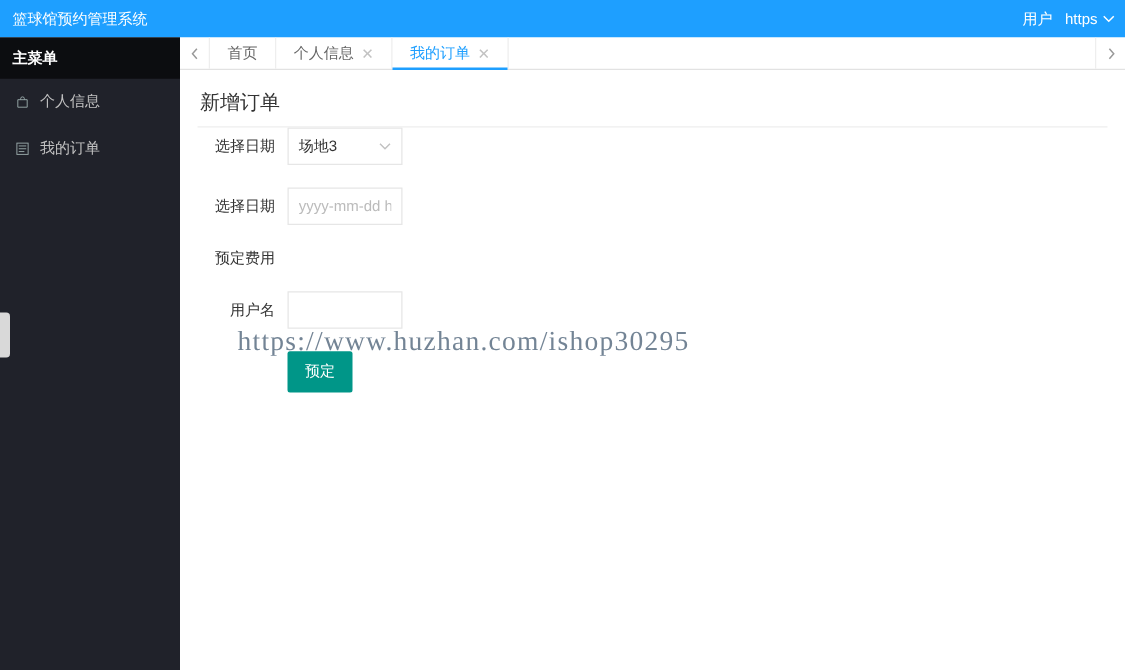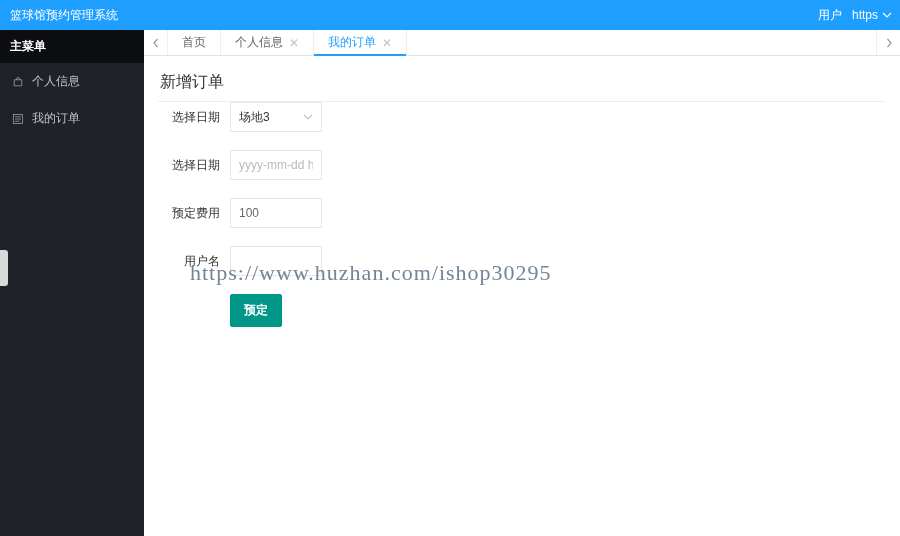--- a/index.html
+++ b/index.html
@@ -45,21 +45,21 @@
 
   .form-row { display: flex; align-items: center; margin-bottom: 18px; }
   .form-row .label { width: 72px; text-align: right; padding-right: 10px; color: #333; font-size: 12px; }
   .form-row .control { }
 
   .txt, .select { height: 30px; width: 92px; border: 1px solid #e6e6e6; padding: 0 8px; font-size: 12px; color: #666; background: #fff; }
   .txt::placeholder { color: #bbb; }
   .select { display: inline-flex; align-items: center; justify-content: space-between; cursor: pointer; color:#333; }
   .select svg { width: 10px; height: 10px; color: #c2c2c2; }
 
-  .btn-primary { display: inline-block; background: #009688; color: #fff; border: none; padding: 8px 14px; font-size: 12px; cursor: pointer; border-radius: 2px; font-weight: bold; }
+  .btn-primary { display: inline-block; background: #009688; color: #fff; border: none; padding: 8px 14px; font-size: 12px; cursor: pointer; border-radius: 2px; }
 
   .watermark { position: absolute; left: 190px; top: 260px; font-family: "SimSun","NSimSun","FangSong","STFangsong",serif; font-size: 22px; color: rgba(90,110,130,0.85); letter-spacing: 1px; pointer-events: none; white-space: nowrap; }
 </style>
 </head>
 <body>
 
 <div class="topbar">
   <div class="title">篮球馆预约管理系统</div>
   <div class="spacer"></div>
   <div class="user-label">用户</div>
@@ -141,23 +141,20 @@
 
       <div class="form-row">
         <div class="label">选择日期</div>
         <div class="control">
           <input class="txt" type="text" placeholder="yyyy-mm-dd hh:mm:ss" style="">
         </div>
       </div>
 
       <div class="form-row">
         <div class="label">预定费用</div>
-        <div class="control">
-          <input class="txt" type="text" value="100" style="">
-        </div>
       </div>
 
       <div class="form-row">
         <div class="label">用户名</div>
         <div class="control">
           <input class="txt" type="text" value="" style="">
         </div>
       </div>
 
 

